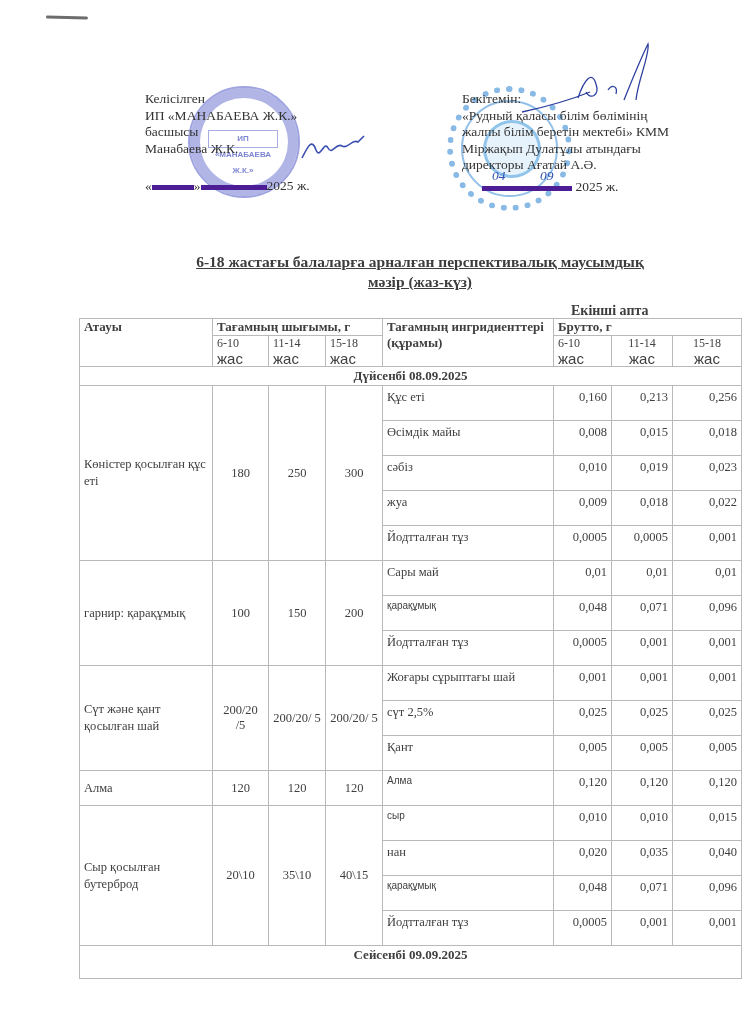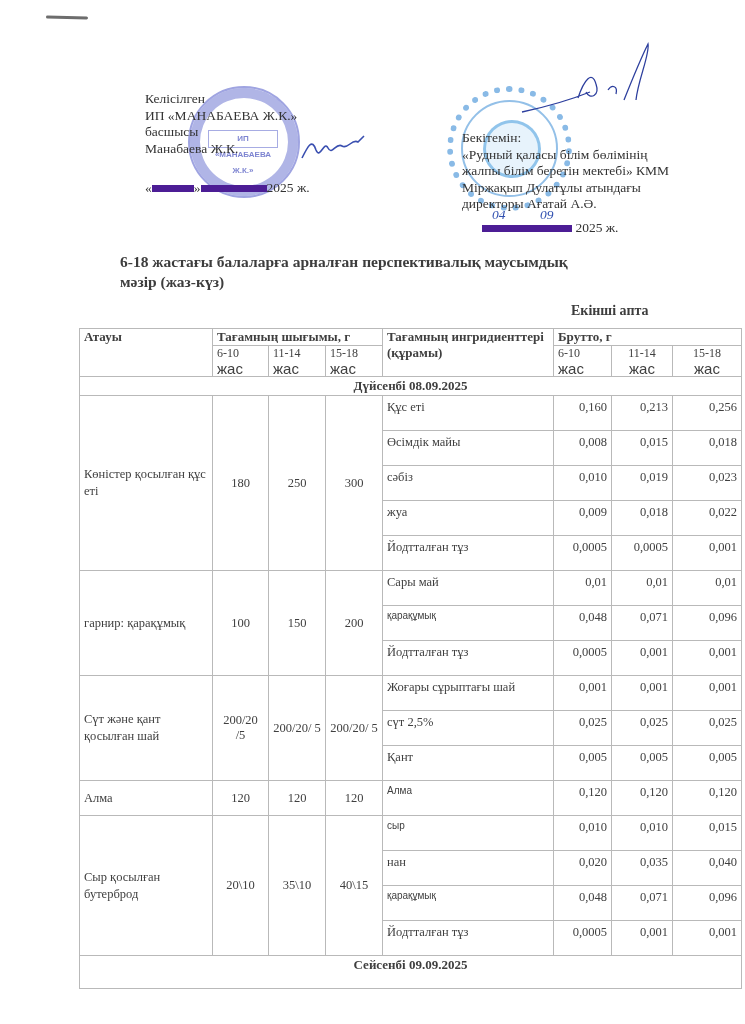--- a/index.html
+++ b/index.html
@@ -5,47 +5,47 @@
   html, body { margin: 0; padding: 0; background: #ffffff; }
   body { width: 745px; height: 1024px; position: relative; overflow: hidden;
          font-family: "Liberation Serif", "DejaVu Serif", serif; color: #3a3a3a; }
   .scan-mark { position: absolute; left: 46px; top: 16px; width: 42px; height: 3px;
                background: #6d6d6d; transform: rotate(1.5deg); border-radius: 2px; }
 
   
   .approval { position: absolute; font-size: 13.5px; line-height: 16.5px; color: #333; }
   .approval .line { white-space: nowrap; }
   .agreed { left: 145px; top: 91px; }
-  .approved { left: 462px; top: 91px; margin-top: 39px; }
-  .blank { display: inline-block; border-bottom: 7px solid #4c1d95; height: 12px; vertical-align: baseline; }
+  .approved { left: 462px; top: 91px; }
+  .blank { display: inline-block; border-bottom: 5px solid #4c1d95; height: 12px; vertical-align: baseline; }
 
   
   .stamp { position: absolute; border-radius: 50%; pointer-events: none; }
   .stamp-left { left: 188px; top: 86px; width: 108px; height: 108px;
                 border: 2px solid rgba(80,90,200,0.55); box-shadow: inset 0 0 0 9px rgba(255,255,255,0), inset 0 0 0 10px rgba(80,90,200,0.45); }
   .stamp-left .inner { position: absolute; left: 18px; top: 42px; width: 68px; height: 16px;
                        border: 1px solid rgba(80,90,200,0.5); font-size: 8px; color: rgba(70,80,190,0.7);
                        font-family: "Liberation Sans", sans-serif; font-weight: bold; text-align: center; line-height: 16px; }
   .stamp-right { left: 447px; top: 86px; width: 125px; height: 125px;
                  border: 6px dotted rgba(40,130,210,0.55); box-sizing: border-box; }
   .stamp-right .ring { position: absolute; left: 8px; top: 8px; right: 8px; bottom: 8px; border-radius: 50%;
                        border: 2px solid rgba(40,130,210,0.5); }
   .stamp-right .emblem { position: absolute; left: 30px; top: 28px; width: 52px; height: 52px; border-radius: 50%;
                          border: 3px solid rgba(40,140,215,0.45); background: rgba(60,160,230,0.12); }
 
   .signature { position: absolute; pointer-events: none; }
 
   
-  .doc-title { position: absolute; left: 120px; width: 600px; top: 252px; 
-               font-weight: bold; font-size: 15.5px; line-height: 20px; color: #3d3d3d; }
+  .doc-title { position: absolute; left: 120px; width: 600px; top: 252px; text-align: center;
+               font-weight: bold; font-size: 15.5px; line-height: 20px; color: #3d3d3d; text-decoration: underline; }
 
   .week-label { position: absolute; left: 571px; top: 303px; font-weight: bold; font-size: 14px; color: #3d3d3d; }
 
   
-  table.menu { position: absolute; left: 79px; top: 328px; border-collapse: collapse;
+  table.menu { position: absolute; left: 79px; top: 318px; border-collapse: collapse;
                table-layout: fixed; width: 662px; font-size: 12.5px; color: #3f3f3f; }
   table.menu td, table.menu th { border: 1px solid #b9b9b9; padding: 0 4px; vertical-align: top; }
   table.menu th { font-weight: bold; text-align: left; font-size: 13px; }
   .hdr-row1 th { height: 16px; line-height: 16px; }
   .age { font-weight: normal !important; font-size: 12px !important; line-height: 15px; }
   .age .sub { font-family: "Liberation Sans", sans-serif; font-size: 15px; }
   .day-row td { text-align: center; font-weight: bold; height: 18px; line-height: 18px; font-size: 13px; }
   .dish { vertical-align: middle !important; line-height: 17px; }
   .qty { vertical-align: middle !important; text-align: center; }
   .ing { height: 30px; padding-top: 4px !important; }

